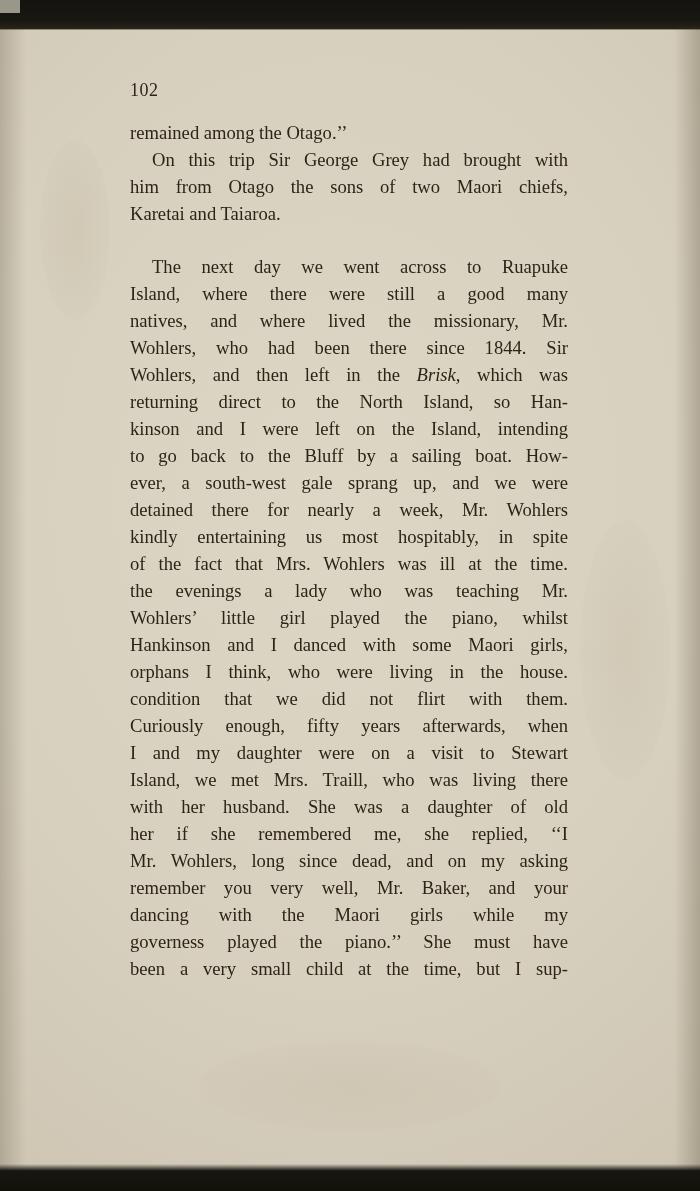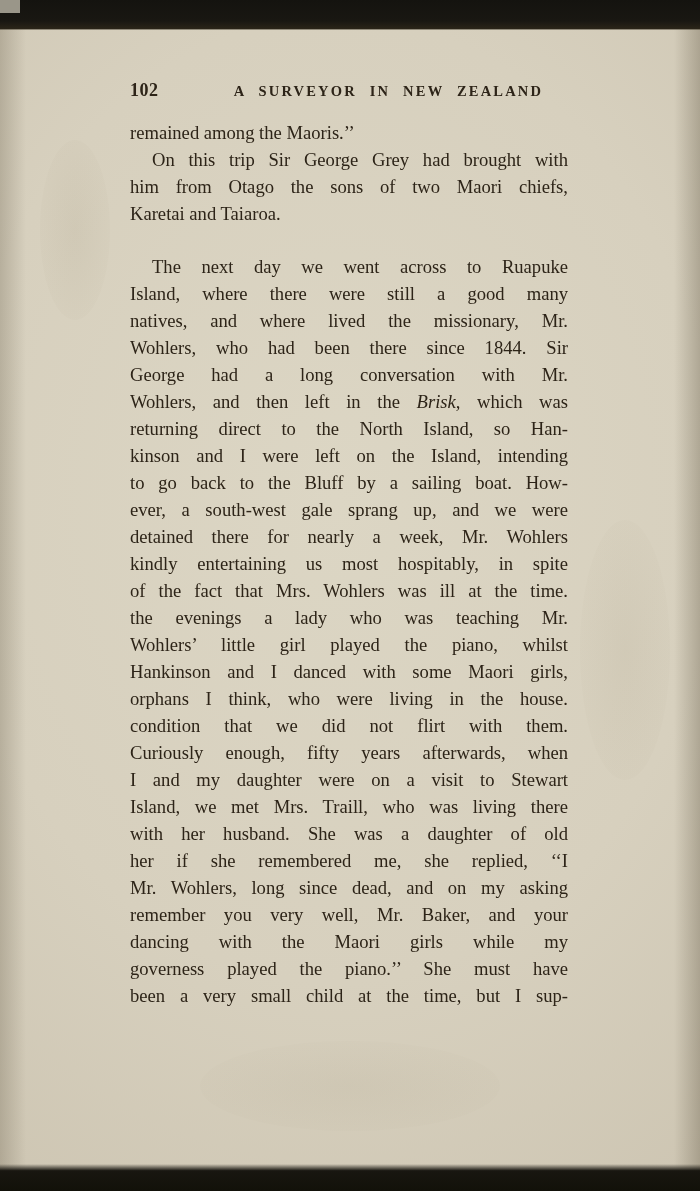--- a/index.html
+++ b/index.html
@@ -53,21 +53,20 @@
     left: 130px;
     right: 133px;
     height: 24px;
   }
   .page-number {
     position: absolute;
     left: 0;
     top: 0;
     font-size: 18px;
     letter-spacing: 0.5px;
-    font-weight: bold;
   }
   .running-head {
     position: absolute;
     left: 0;
     right: 0;
     top: 3px;
     text-align: center;
     transform: translateX(40px);
     font-size: 14.5px;
     font-weight: bold;
@@ -112,38 +111,36 @@
 
   <div class="stain s1"></div>
   <div class="stain s2"></div>
   <div class="stain s3"></div>
 
   <div class="side-shade left"></div>
   <div class="side-shade right"></div>
 
   <div class="page-header">
     <span class="page-number">102</span>
-    <span class="running-head">A SURVEYOR IN NEW ZEALAND</span>
   </div>
 
   <div class="text-block">
       <div class="paragraph">
-        <div class="line last-unjustified">remained among the Maoris.’’</div>
+        <div class="line last-unjustified">remained among the Otago.’’</div>
       </div>
       <div class="paragraph">
         <div class="line indent">On this trip Sir George Grey had brought with</div>
         <div class="line">him from Otago the sons of two Maori chiefs,</div>
         <div class="line last-unjustified">Karetai and Taiaroa.</div>
       </div>
       <div class="paragraph space-before">
         <div class="line indent">The next day we went across to Ruapuke</div>
         <div class="line">Island, where there were still a good many</div>
         <div class="line">natives, and where lived the missionary, Mr.</div>
         <div class="line">Wohlers, who had been there since 1844. Sir</div>
-        <div class="line">George had a long conversation with Mr.</div>
         <div class="line"><span>Wohlers, and then left in the </span><i>Brisk,</i><span> which was</span></div>
         <div class="line">returning direct to the North Island, so Han-</div>
         <div class="line">kinson and I were left on the Island, intending</div>
         <div class="line">to go back to the Bluff by a sailing boat. How-</div>
         <div class="line">ever, a south-west gale sprang up, and we were</div>
         <div class="line">detained there for nearly a week, Mr. Wohlers</div>
         <div class="line">kindly entertaining us most hospitably, in spite</div>
         <div class="line">of the fact that Mrs. Wohlers was ill at the time.</div>
         <div class="line">the evenings a lady who was teaching Mr.</div>
         <div class="line">Wohlers’ little girl played the piano, whilst</div>

